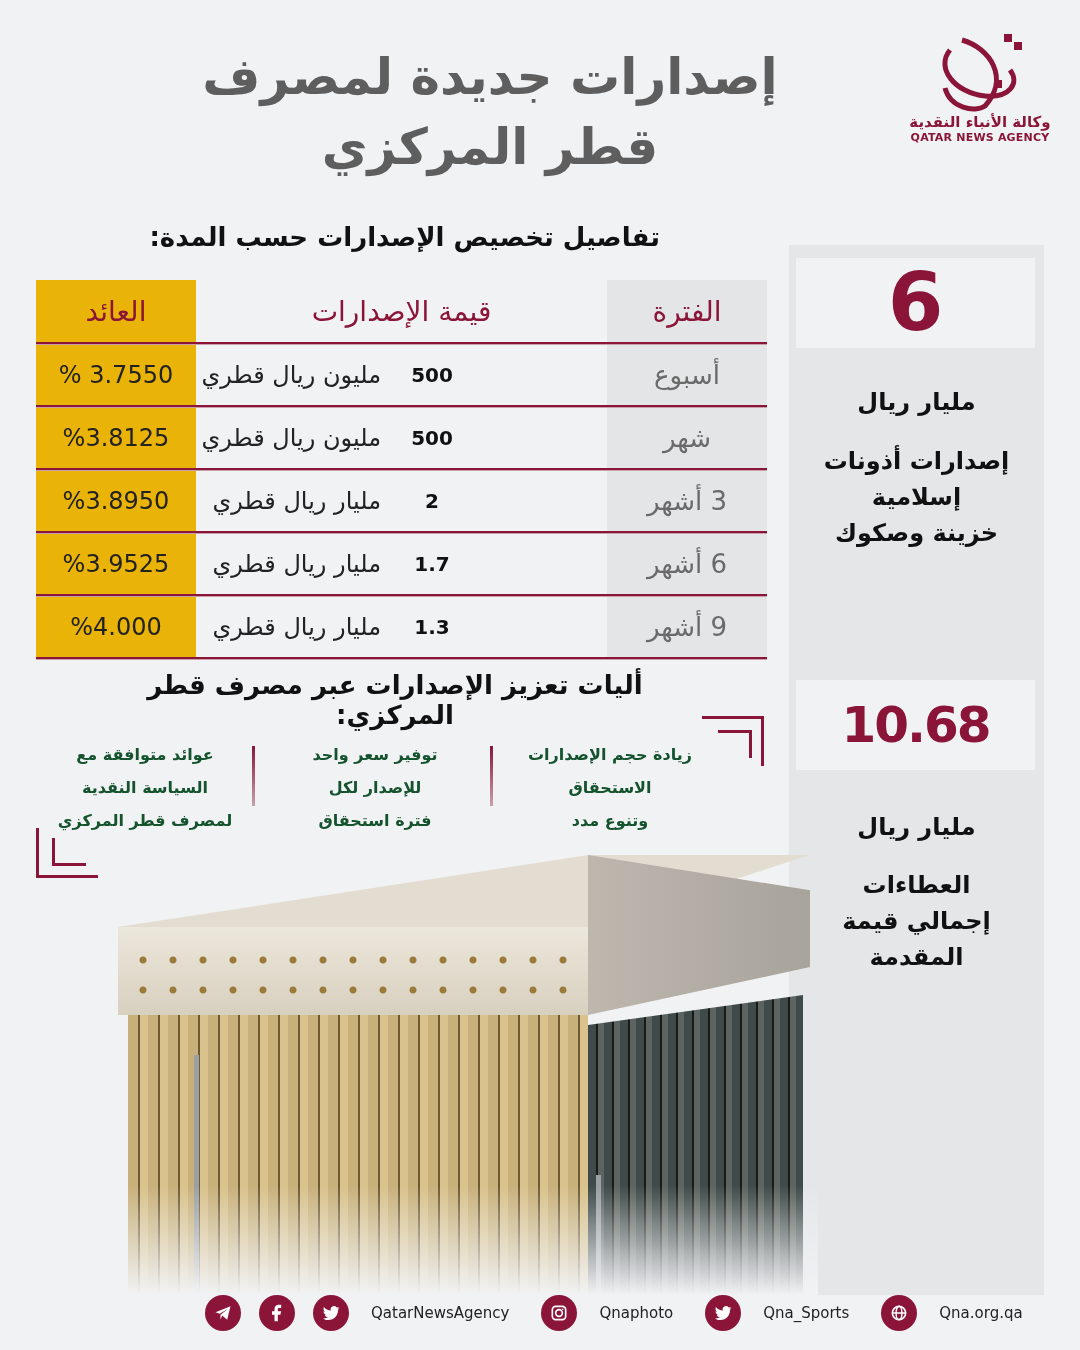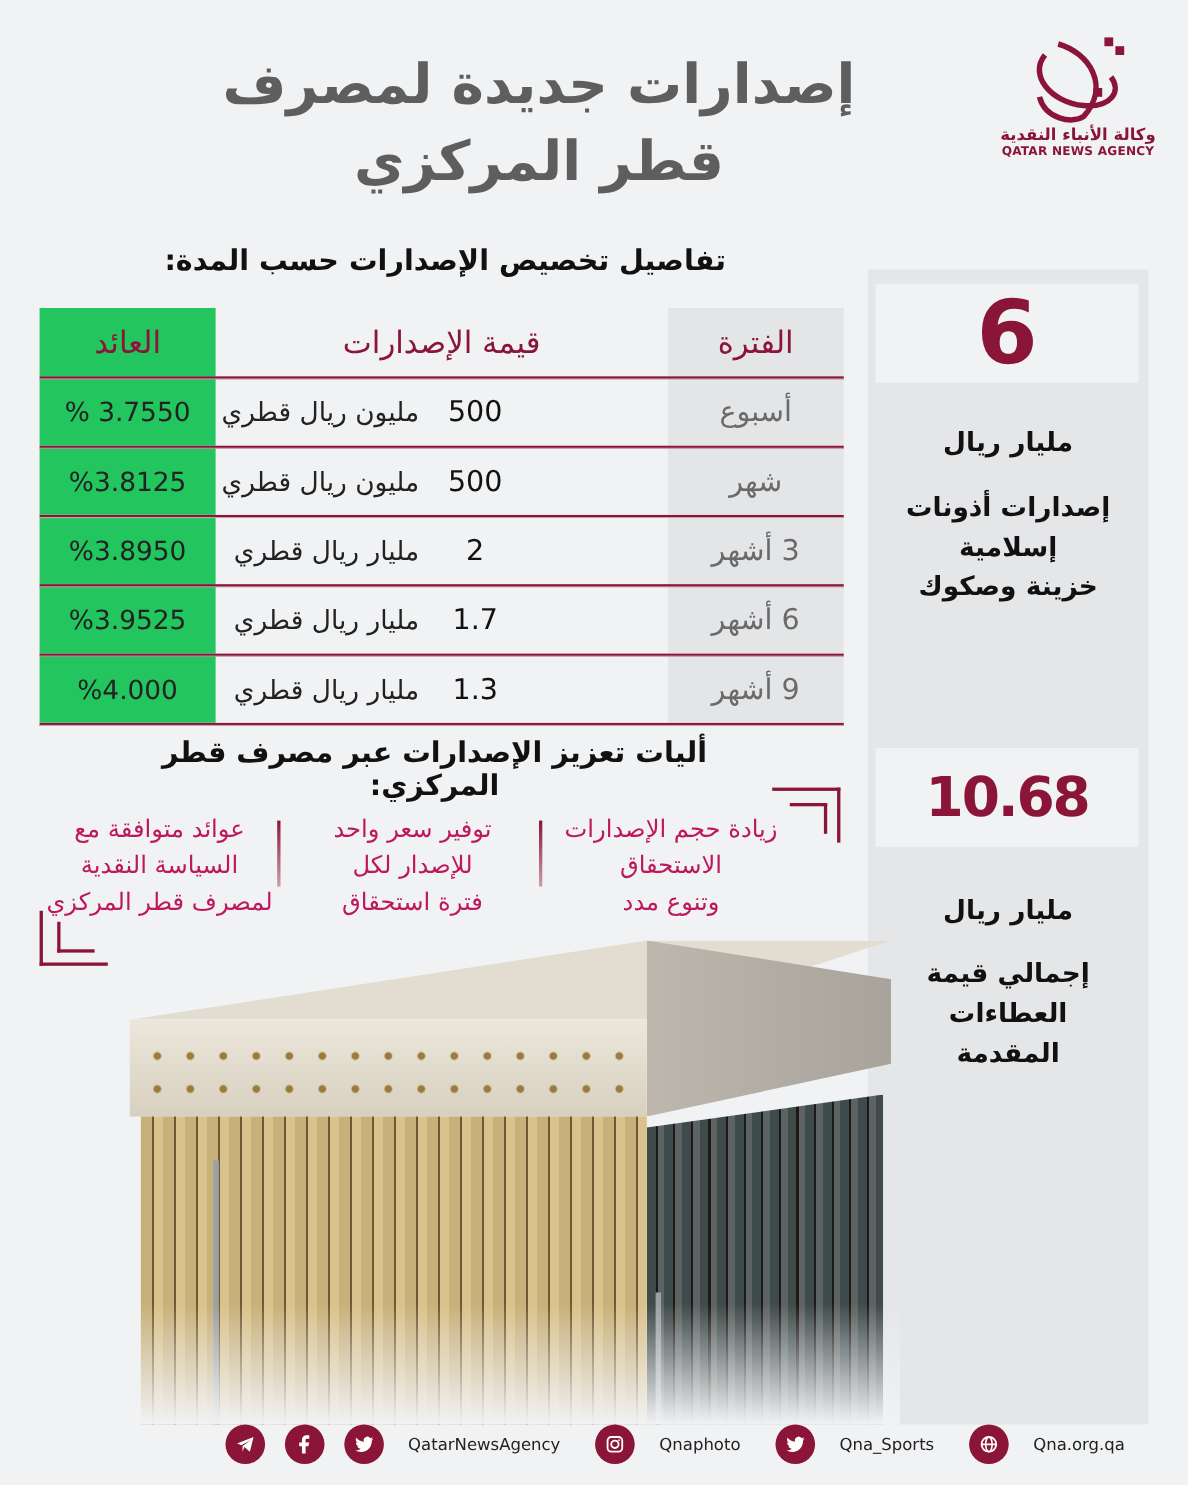--- a/index.html
+++ b/index.html
@@ -30,42 +30,42 @@
   }
   .sh1 { left: 130px; top: 222px; width: 530px; text-align: right; }
   .sh2 { left: 90px; top: 670px; width: 610px; text-align: center; }
 
   
   .table { position: absolute; left: 36px; top: 280px; width: 731px; direction: rtl; }
   .trow { display: flex; height: 60px; align-items: stretch; }
   .trow .c { display: flex; align-items: center; justify-content: center; }
   .c-period { width: 160px; background: #e4e5e7; font-size: 26px; color: #6a6a6a; }
   .c-value  { width: 411px; background: #f1f2f4; font-size: 24px; }
-  .c-yield  { width: 160px; background: #22c55e; font-size: 24px; color: #222; direction: ltr; }
+  .c-yield  { width: 160px; background: #eab308; font-size: 24px; color: #222; direction: ltr; }
   .thead .c { font-size: 28px; color: #8a1538; }
   .thead { height: 62px; }
   .sep { height: 3px; background: #8a1538; border-bottom: 1px solid #c9a0aa; }
-  .val-num { font-weight: normal; font-size: 26px; color: #111; display: inline-block; width: 70px; text-align: center; }
+  .val-num { font-weight: bold; font-size: 20px; color: #111; display: inline-block; width: 70px; text-align: center; }
   .val-unit { display: inline-block; margin-right: 16px; color: #222; }
   .c-value .inner { display: flex; align-items: center; margin-right: 140px; width: 100%; }
 
   
   .side { position: absolute; left: 789px; top: 245px; width: 255px; height: 1050px; background: #e5e6e8; }
   .big-box { position: absolute; left: 7px; width: 239px; background: #f1f2f4; text-align: center; color: #8a1538; font-weight: bold; }
   .bb1 { top: 13px; height: 90px; font-size: 80px; line-height: 90px; }
   .bb2 { top: 435px; height: 90px; font-size: 50px; line-height: 90px; letter-spacing: -2px; }
   .side-unit { position: absolute; left: 0; width: 255px; text-align: center; direction: rtl; font-weight: bold; font-size: 24px; color: #111; }
   .su1 { top: 143px; }
   .su2 { top: 568px; }
   .side-desc { position: absolute; left: 0; width: 255px; text-align: center; direction: rtl; font-size: 24px; line-height: 36px; color: #111; font-weight: bold; }
   .sd1 { top: 198px; }
   .sd2 { top: 622px; }
 
   
-  .mech { position: absolute; direction: rtl; text-align: center; font-size: 22px; line-height: 33px; color: #be185d; }
+  .mech { position: absolute; direction: rtl; text-align: center; font-size: 16px; line-height: 33px; color: #14532d; font-weight: bold; }
   .m1 { left: 505px; top: 738px; width: 210px; }
   .m2 { left: 275px; top: 738px; width: 200px; }
   .m3 { left: 40px; top: 738px; width: 210px; }
   .vbar { position: absolute; width: 3px; background: linear-gradient(#8a1538, #c9a0aa); }
   .vb1 { left: 490px; top: 746px; height: 60px; }
   .vb2 { left: 252px; top: 746px; height: 60px; }
   .corner { position: absolute; border-color: #8a1538; border-style: solid; }
   .ctr1 { left: 702px; top: 716px; width: 62px; height: 50px; border-width: 3px 3px 0 0; }
   .ctr2 { left: 718px; top: 730px; width: 34px; height: 28px; border-width: 3px 3px 0 0; }
   .cbl1 { left: 36px; top: 828px; width: 62px; height: 50px; border-width: 0 0 3px 3px; }
@@ -191,22 +191,22 @@
   <div class="side-unit su1">مليار ريال</div>
   <div class="side-desc sd1">
     <div>إصدارات أذونات</div>
     <div>إسلامية</div>
     <div>خزينة وصكوك</div>
   </div>
 
   <div class="big-box bb2">10.68</div>
   <div class="side-unit su2">مليار ريال</div>
   <div class="side-desc sd2">
+    <div>العطاءات</div>
     <div>إجمالي قيمة</div>
-    <div>العطاءات</div>
     <div>المقدمة</div>
   </div>
 </div>
 
 <div class="section-heading sh2">أليات تعزيز الإصدارات عبر مصرف قطر المركزي:</div>
 
 <div class="corner ctr1"></div>
 <div class="corner ctr2"></div>
 <div class="corner cbl1"></div>
 <div class="corner cbl2"></div>

